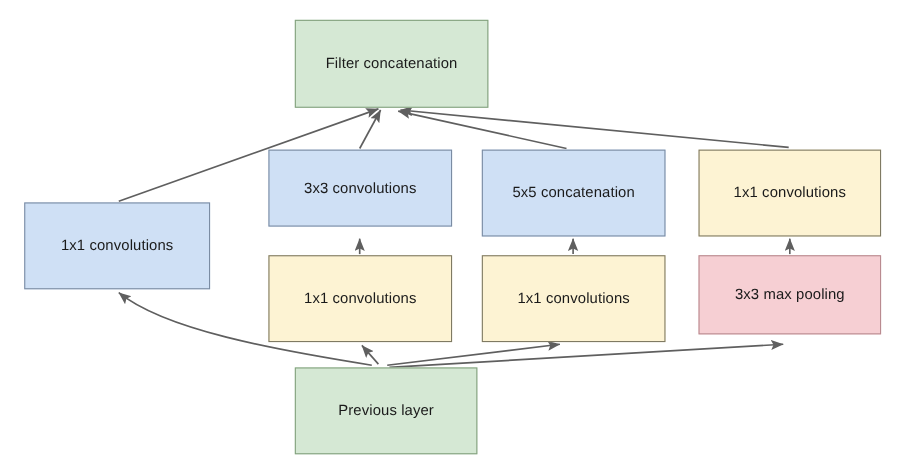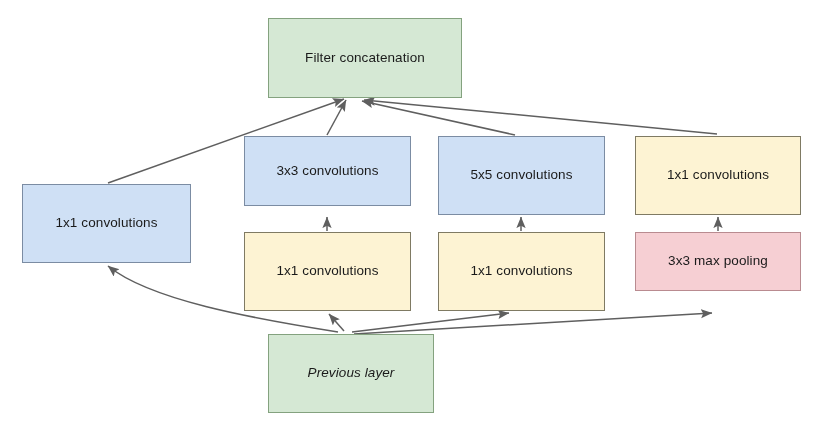--- a/index.html
+++ b/index.html
@@ -23,29 +23,29 @@
     line-height:1.35;
     color:#1a1a1a;
     letter-spacing:.1px;
     z-index:2;
   }
   .green  { background:#d5e8d4; border-color:#84a27f; }
   .blue   { background:#cfe0f5; border-color:#7b8ca3; }
   .yellow { background:#fdf3d3; border-color:#7f7a63; }
   .pink   { background:#f6cfd3; border-color:#b98b90; }
 
-  .n-filter-concat { left:268px; top:18px;  width:194px; height:80px; }
+  .n-filter-concat { left:268px; top:18px;  width:176px; height:80px; }
   .n-conv3x3       { left:244px; top:136px; width:167px; height:70px; }
   .n-conv5x5       { left:438px; top:136px; width:167px; height:79px; }
   .n-conv1x1-pool  { left:635px; top:136px; width:166px; height:79px; }
   .n-conv1x1-left  { left:22px;  top:184px; width:169px; height:79px; }
   .n-conv1x1-a     { left:244px; top:232px; width:167px; height:79px; }
   .n-conv1x1-b     { left:438px; top:232px; width:167px; height:79px; }
-  .n-maxpool       { left:635px; top:232px; width:166px; height:59px; }
-  .n-prev-layer    { left:268px; top:334px; width:166px; height:79px;font-style:italic; }
+  .n-maxpool       { left:635px; top:232px; width:166px; height:72px; }
+  .n-prev-layer    { left:268px; top:334px; width:166px; height:79px; }
 </style>
 </head>
 <body>
 
 <div id="canvas">
 
   <svg id="edges" viewBox="0 0 830 428" xmlns="http://www.w3.org/2000/svg">
     <defs>
       <marker id="arrowhead" markerWidth="9" markerHeight="9" refX="7.4" refY="3.1" orient="auto" markerUnits="strokeWidth">
         <path d="M0,0 L7.6,3.1 L0,6.2 L1.5,3.1 Z" fill="#5f5f5f"></path>
@@ -68,21 +68,21 @@
 
   <div class="node green n-filter-concat">
     <span>Filter concatenation</span>
   </div>
 
   <div class="node blue n-conv3x3">
     <span>3x3 convolutions</span>
   </div>
 
   <div class="node blue n-conv5x5">
-    <span>5x5 convolutions</span>
+    <span>5x5 concatenation</span>
   </div>
 
   <div class="node yellow n-conv1x1-pool">
     <span>1x1 convolutions</span>
   </div>
 
   <div class="node blue n-conv1x1-left">
     <span>1x1 convolutions</span>
   </div>
 

